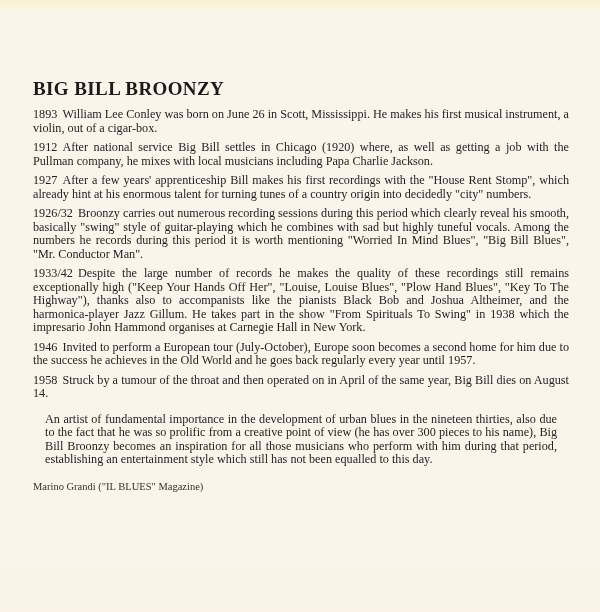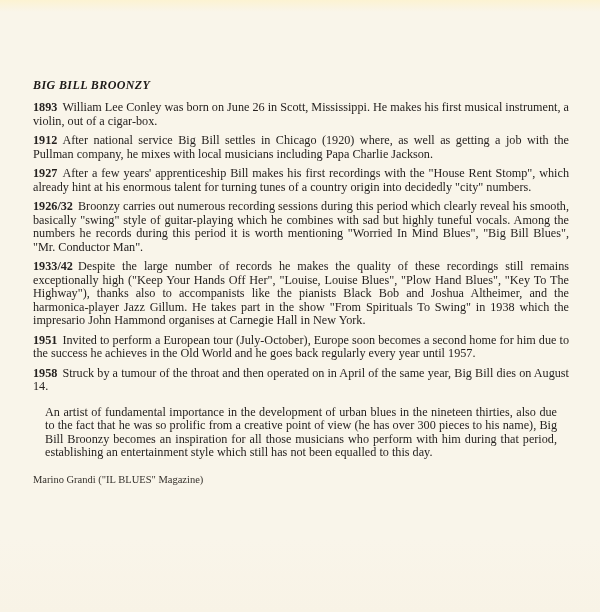--- a/index.html
+++ b/index.html
@@ -7,35 +7,34 @@
     width: 600px;
     height: 612px;
     box-sizing: border-box;
     background: linear-gradient(180deg, #fcf3d2 0px, #f9f5ea 12px, #f9f5ea 88%, #f8f3e6 100%);
     padding: 78px 31px 0 33px;
     font-family: "Liberation Serif", serif;
     color: #262220;
     overflow: hidden;
   }
   .title {
-    font-size: 12px;
+    font-size: 19px;
     font-weight: bold;
     letter-spacing: 0.4px;
     margin: 0 0 8px 0;
     color: #1d1a18;
-    font-style: italic;
   }
   .entry, .closing {
     font-size: 12.2px;
     line-height: 13.5px;
     text-align: justify;
     margin: 0 0 6px 0;
   }
   .entry .year {
-    font-weight: bold;
+    font-weight: normal;
     padding-right: 5px;
     white-space: nowrap;
   }
   .entry.no-gap { margin-bottom: 12px; }
   .closing { margin: 12px; }
   .credit {
     font-size: 10.5px;
     margin: 14px 0 0 0;
     color: #35312c;
   }
@@ -51,21 +50,21 @@
 
   <p class="entry"><span class="year">1912</span><span>After national service Big Bill settles in Chicago (1920) where, as well as getting a job with the Pullman company, he mixes with local musicians including Papa Charlie Jackson.</span></p>
 
   <p class="entry"><span class="year">1927</span><span>After a few years' apprenticeship Bill makes his first recordings with the "House Rent Stomp", which already hint at his enormous talent for turning tunes of a country origin into decidedly "city" numbers.</span></p>
 
   <p class="entry"><span class="year">1926/32</span><span>Broonzy carries out numerous recording sessions during this period which clearly reveal his smooth, basically "swing" style of guitar-playing which he combines with sad but highly tuneful vocals. Among the numbers he records during this period it is worth mentioning "Worried In Mind Blues", "Big Bill Blues", "Mr. Conductor Man".</span></p>
 
   <p class="entry"><span class="year">1933/42</span><span>Despite the large number of records he makes the quality of these recordings still remains exceptionally high ("Keep Your Hands Off Her", "Louise, Louise Blues", "Plow Hand Blues", "Key To The Highway"), thanks also to accompanists like the pianists Black Bob and Joshua Altheimer, and the harmonica-player Jazz Gillum. He takes part in the show "From Spirituals To Swing" in 1938 which the impresario John Hammond organises at Carnegie Hall in New York.</span></p>
 
 
-  <p class="entry"><span class="year">1951</span><span>Invited to perform a European tour (July-October), Europe soon becomes a second home for him due to the success he achieves in the Old World and he goes back regularly every year until 1957.</span></p>
+  <p class="entry"><span class="year">1946</span><span>Invited to perform a European tour (July-October), Europe soon becomes a second home for him due to the success he achieves in the Old World and he goes back regularly every year until 1957.</span></p>
 
   <p class="entry no-gap"><span class="year">1958</span><span>Struck by a tumour of the throat and then operated on in April of the same year, Big Bill dies on August 14.</span></p>
 
   <p class="closing">An artist of fundamental importance in the development of urban blues in the nineteen thirties, also due to the fact that he was so prolific from a creative point of view (he has over 300 pieces to his name), Big Bill Broonzy becomes an inspiration for all those musicians who perform with him during that period, establishing an entertainment style which still has not been equalled to this day.</p>
 
   <p class="credit">Marino Grandi ("IL BLUES" Magazine)</p>
 
 </div>
 
 </body></html>

